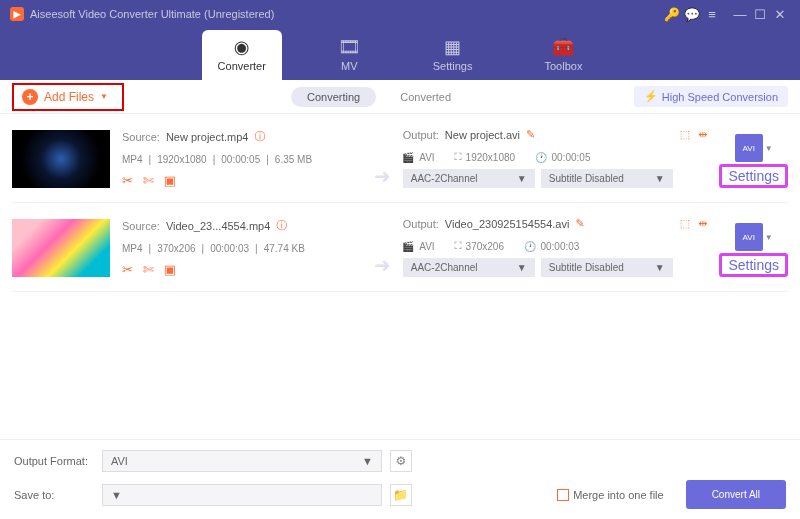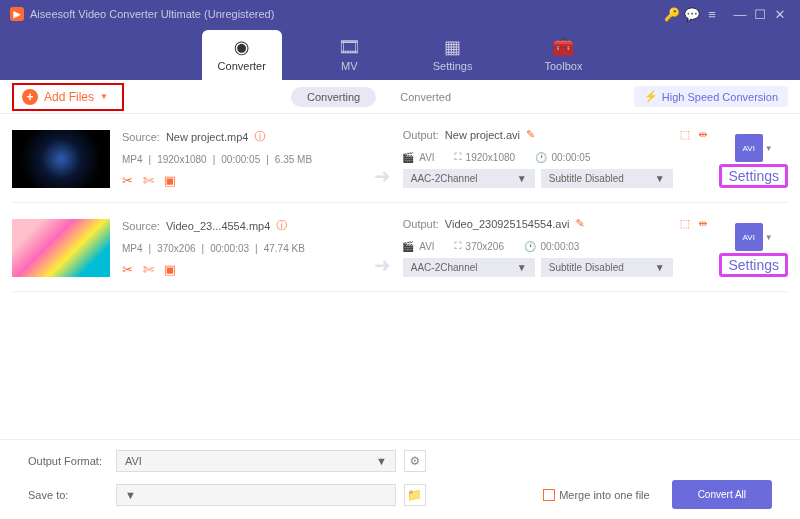--- a/index.html
+++ b/index.html
@@ -38,21 +38,21 @@
 .out-line{display:flex;align-items:center;gap:6px;font-size:11px;color:#555;margin-bottom:10px}
 .out-icons{margin-left:auto;display:flex;gap:8px;color:#ff6b35;font-size:11px}
 .out-meta{display:flex;gap:20px;font-size:10px;color:#888;margin-bottom:6px;align-items:center}
 .out-meta span{display:flex;align-items:center;gap:4px}
 .selects{display:flex;gap:6px}
 .sel{background:#e8e8f0;padding:4px 8px;font-size:10px;color:#666;display:flex;align-items:center;justify-content:space-between;cursor:pointer;width:132px}
 .settings-col{display:flex;flex-direction:column;align-items:center;gap:2px;flex-shrink:0}
 .fmt-icon{width:28px;height:28px;background:#6b6bdb;display:flex;align-items:center;justify-content:center;color:#fff;font-size:8px;border-radius:2px;position:relative}
 .fmt-wrap{display:flex;align-items:center;gap:2px;color:#888;cursor:pointer}
 .settings-link{font-size:14px;color:#6b6bdb;border:3px solid #d946ef;padding:1px 6px;border-radius:3px;cursor:pointer}
-.footer{border-top:1px solid #eee;padding:10px 28px;display:flex;flex-direction:column;gap:8px}
+.footer{border-top:1px solid #eee;padding:10px 14px;display:flex;flex-direction:column;gap:8px}
 .frow{display:flex;align-items:center;gap:8px;font-size:11px;color:#666}
 .flabel{width:80px}
 .fsel{background:#f5f5f8;border:1px solid #ddd;padding:4px 8px;width:280px;display:flex;justify-content:space-between;align-items:center;cursor:pointer;font-size:11px}
 .ficon{width:22px;height:22px;border:1px solid #ddd;display:flex;align-items:center;justify-content:center;color:#888;cursor:pointer;font-size:12px}
 .merge{display:flex;align-items:flex-start;gap:4px;margin-left:auto;font-size:11px;color:#666}
 .merge-box{width:12px;height:12px;border:1.5px solid #ff6b35}
 .convert-btn{background:#6b6bdb;color:#fff;padding:9px 26px;font-size:10px;border-radius:3px;cursor:pointer;margin-left:14px}
 .close-x{font-family:Arial}
 </style>
 </head>

